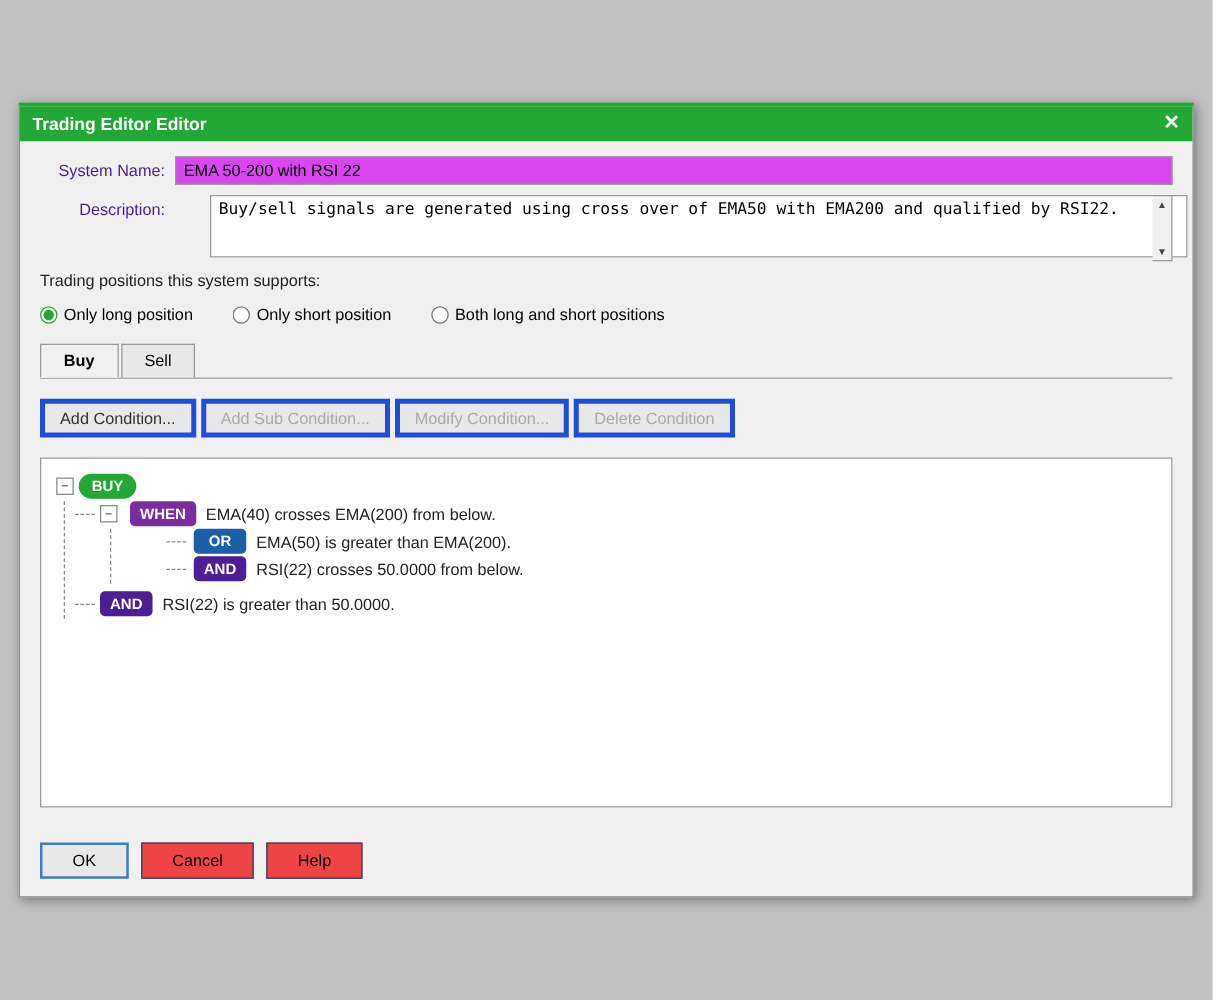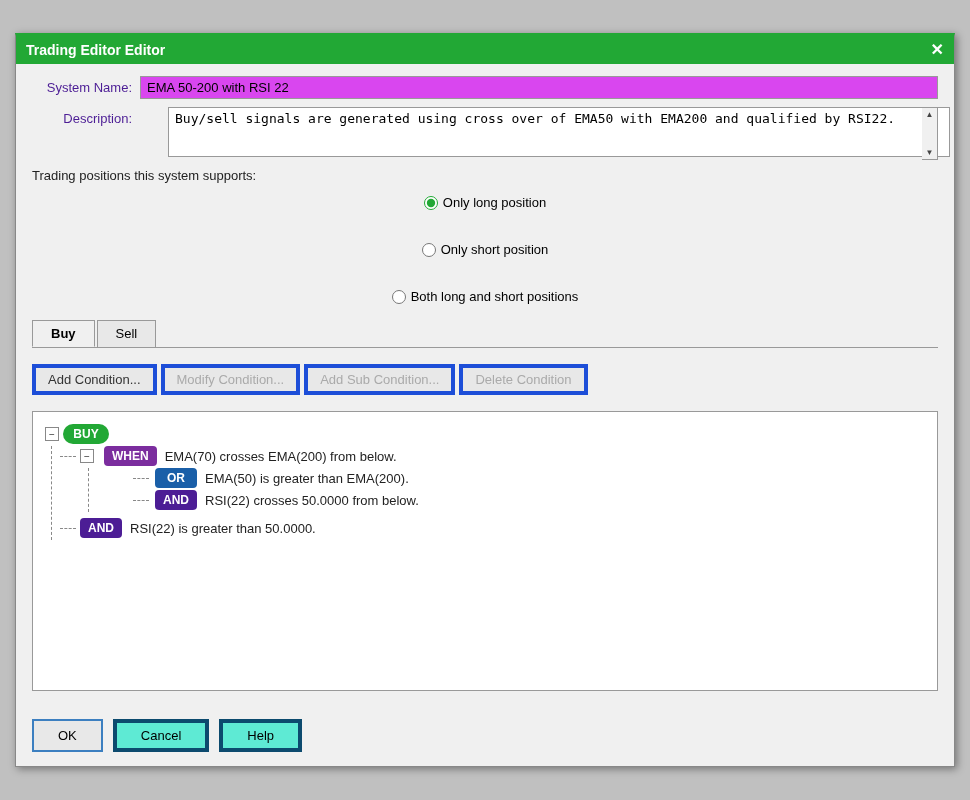--- a/index.html
+++ b/index.html
@@ -104,21 +104,20 @@
     .positions-label {
       font-size: 13px;
       color: #222;
       margin-left: 0;
     }
     .radio-group {
       display: flex;
       gap: 32px;
       align-items: center;
       padding: 4px 0;
-      flex-direction: column;
     }
     .radio-item {
       display: flex;
       align-items: center;
       gap: 5px;
       cursor: pointer;
     }
     .radio-item input[type=radio] {
       accent-color: #22a835;
       width: 14px;
@@ -211,22 +210,22 @@
       color: #222;
     }
     
     .dialog-footer {
       display: flex;
       gap: 10px;
       padding: 8px 16px 14px;
     }
     .footer-btn {
       padding: 5px 24px;
-      border: 4px solid #0c4a6e;
-      background: #5eead4;
+      border: 1px solid #0c4a6e;
+      background: #ef4444;
       cursor: pointer;
       font-size: 13px;
       min-width: 70px;
     }
     .footer-btn.primary {
       border: 2px solid #3c7fc0;
       background: #e8e8e8;
     }
   </style>
 </head>
@@ -273,43 +272,43 @@
       </label>
     </div>
 
     <div class="tabs-row">
       <div class="tab active">Buy</div>
       <div class="tab">Sell</div>
     </div>
 
     <div class="toolbar">
       <button class="toolbar-btn">Add Condition...</button>
+      <button class="toolbar-btn disabled">Add Sub Condition...</button>
       <button class="toolbar-btn disabled">Modify Condition...</button>
-      <button class="toolbar-btn disabled">Add Sub Condition...</button>
       <button class="toolbar-btn disabled">Delete Condition</button>
     </div>
 
     <div class="tree-panel">
 
       <div class="tree-row">
         <div class="expand-btn">−</div>
         <span class="badge badge-buy">BUY</span>
       </div>
 
       <div style="display:flex; flex-direction:row;">
         <div style="border-left:1px dashed #888; margin-left:6px; margin-right:8px; width:1px;"></div>
         <div style="display:flex; flex-direction:column; flex:1;">
 
           <div style="display:flex; flex-direction:column;">
             <div class="tree-row">
               <span style="display:inline-block; width:16px; border-bottom:1px dashed #888; margin-right:4px;"></span>
               <div class="expand-btn">−</div>
               <span style="margin-left:6px;"></span>
               <span class="badge badge-when">WHEN</span>
-              <span class="node-text">EMA(70) crosses EMA(200) from below.</span>
+              <span class="node-text">EMA(40) crosses EMA(200) from below.</span>
             </div>
 
             <div style="display:flex; flex-direction:row; margin-left:22px;gap:36px;">
               <div style="border-left:1px dashed #888; margin-left:6px; margin-right:8px; width:1px;"></div>
               <div style="display:flex; flex-direction:column;">
 
                 <div class="tree-row">
                   <span style="display:inline-block; width:16px; border-bottom:1px dashed #888; margin-right:6px;"></span>
                   <span class="badge badge-or">OR</span>
                   <span class="node-text">EMA(50) is greater than EMA(200).</span>

